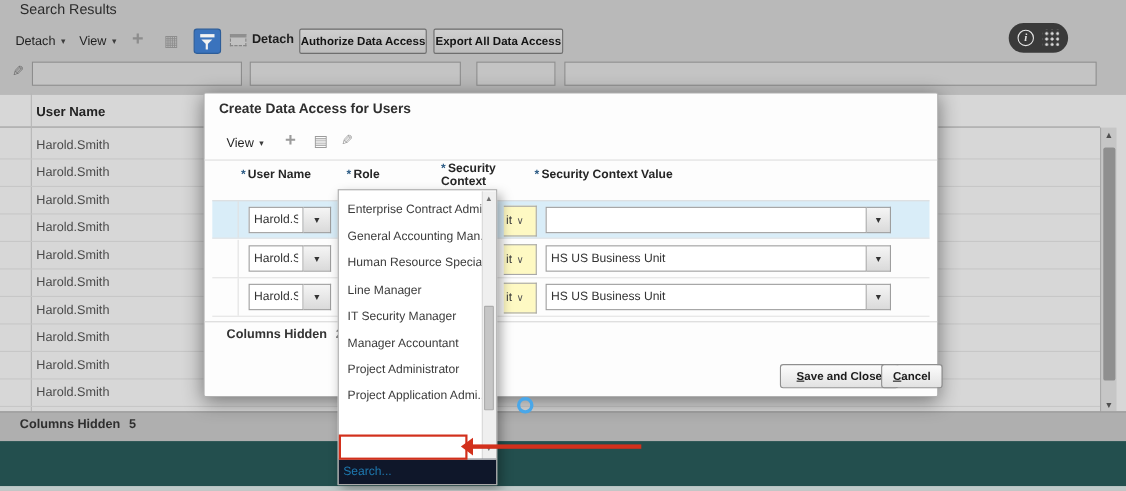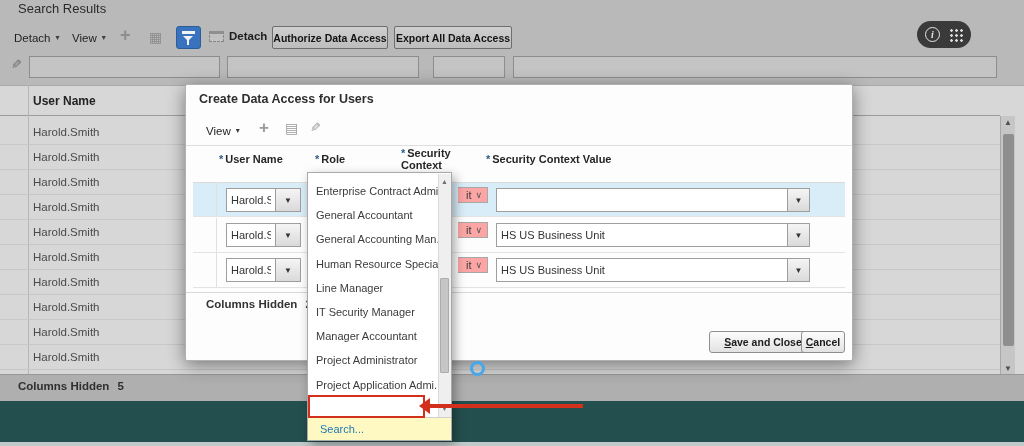--- a/index.html
+++ b/index.html
@@ -52,37 +52,37 @@
   .m-list-icon { left:99px; top:36px; font-size:14px; color:#9b9b9b; line-height:1; }
   .m-pencil { left:124px; top:36px; font-size:13px; color:#9b9b9b; transform:scaleX(-1); line-height:1; }
   .m-divider { left:0; top:60px; width:666px; height:1px; background:#dedede; }
   .m-th { font-size:11px; font-weight:bold; color:#262626; line-height:12px; }
   .req { color:#2d5c85; font-weight:bold; margin-right:2px; }
   .m-row { left:7px; width:652px; height:35px; border-bottom:1px solid #e3e3e3; }
   .m-row.sel { background:#d9edf8; }
   .sel-cell { position:absolute; left:0; top:0; width:24px; height:100%; border-right:1px solid #e0e0e0; }
   .combo-input { position:absolute; top:5px; height:24px; background:#fff; border:1px solid #9e9e9e; font-size:11px; color:#333; padding:0 4px; outline:none; }
   .combo-btn { position:absolute; top:5px; width:25px; height:24px; background:linear-gradient(#f5f5f5,#dadada); border:1px solid #9e9e9e; border-left:none; display:flex; align-items:center; justify-content:center; font-size:8px; color:#333; }
-  .ctx-select { position:absolute; left:265px; top:4px; width:30px; height:16px; background:#fca5a5; border:1px solid #a8a8a8; border-left:none; font-size:11px; color:#3a3a3a; display:flex; align-items:center; gap:4px; padding-left:8px; }
+  .ctx-select { position:absolute; left:265px; top:4px; width:30px; height:28px; background:#fef9c3; border:1px solid #a8a8a8; border-left:none; font-size:11px; color:#3a3a3a; display:flex; align-items:center; gap:4px; padding-left:2px; }
   .ctx-select .chev { font-size:9px; color:#555; }
   .m-bottom-line { left:0; top:207px; width:666px; height:1px; background:#d8d8d8; }
   .m-hidden { left:20px; top:213px; font-size:11.5px; font-weight:bold; color:#333; display:flex; gap:8px; }
   .dlg-btn { top:246px; height:22px; background:linear-gradient(#fcfcfc,#e2e2e2); border:1px solid #8f8f8f; border-radius:3px; font-size:10.5px; font-weight:bold; color:#1c1c1c; display:flex; align-items:center; justify-content:center; }
   .ak { text-decoration:underline; }
 
   
   .dropdown { left:307px; top:172px; width:145px; height:269px; background:#fff; border:1px solid #a9a9a9; box-shadow:3px 4px 10px rgba(0,0,0,0.35); z-index:20; }
   .dd-items { position:absolute; left:0; top:0; width:130px; padding-top:6px; }
   .dd-item { height:24.2px; line-height:24.2px; padding-left:8px; font-size:11px; color:#3b3b3b; white-space:nowrap; overflow:hidden; }
   .dd-item.hl { background:#cfe7f6; }
   .dd-scroll { position:absolute; left:130px; top:1px; width:13px; height:244px; background:#efefef; border-left:1px solid #d9d9d9; }
   .dd-scroll .up { position:absolute; left:2px; top:4px; font-size:7px; color:#707070; line-height:1; }
   .dd-scroll .thumb { position:absolute; left:1px; top:104px; width:9px; height:95px; background:#c6c6c6; border:1px solid #adadad; border-radius:1px; }
   .dd-scroll .down { position:absolute; left:2px; top:231px; font-size:7px; color:#707070; line-height:1; }
-  .dd-search { position:absolute; left:0; bottom:0; width:143px; height:23px; border-top:1px solid #cfcfcf; font-size:11px; color:#1e79b0; line-height:22px; padding-left:12px; background:#fef9c3; }
+  .dd-search { position:absolute; left:0; bottom:0; width:143px; height:23px; border-top:1px solid #cfcfcf; font-size:11px; color:#1e79b0; line-height:22px; padding-left:4px; background:#0f172a; }
 
   
   .red-box { left:308px; top:395px; width:117px; height:23px; border:2px solid #d2301c; z-index:30; }
   .arrow-line { left:429px; top:404px; width:154px; height:4px; background:#d2301c; z-index:30; }
   .arrow-head { left:419px; top:398px; width:0; height:0; border-top:8px solid transparent; border-bottom:8px solid transparent; border-right:11px solid #d2301c; z-index:30; }
   .cursor-ring { left:470px; top:361px; width:15px; height:15px; border:3px solid #49a7e9; border-radius:50%; z-index:31; background:rgba(255,255,255,0.1); }
 </style>
 </head>
 <body>
 
@@ -214,29 +214,28 @@
 
     <div class="abs m-bottom-line"></div>
     <div class="abs m-hidden">
       <span>Columns Hidden</span>
       <span>2</span>
     </div>
 
     <div class="abs dlg-btn" style="left:523px;width:108px;">
       <span><span class="ak">S</span><span>ave and Close</span></span>
     </div>
-    <div class="abs dlg-btn" style="left:615px;width:44px;">
+    <div class="abs dlg-btn" style="left:615px;width:56px;">
       <span><span class="ak">C</span><span>ancel</span></span>
     </div>
   </div>
 
   <div class="abs dropdown">
     <div class="dd-items">
       <div class="dd-item">Enterprise Contract Admi...</div>
-      <div class="dd-item">General Accountant</div>
       <div class="dd-item">General Accounting Man...</div>
       <div class="dd-item">Human Resource Specia...</div>
       <div class="dd-item">Line Manager</div>
       <div class="dd-item">IT Security Manager</div>
       <div class="dd-item">Manager Accountant</div>
       <div class="dd-item">Project Administrator</div>
       <div class="dd-item">Project Application Admi...</div>
     </div>
     <div class="dd-scroll">
       <span class="up">▲</span>

